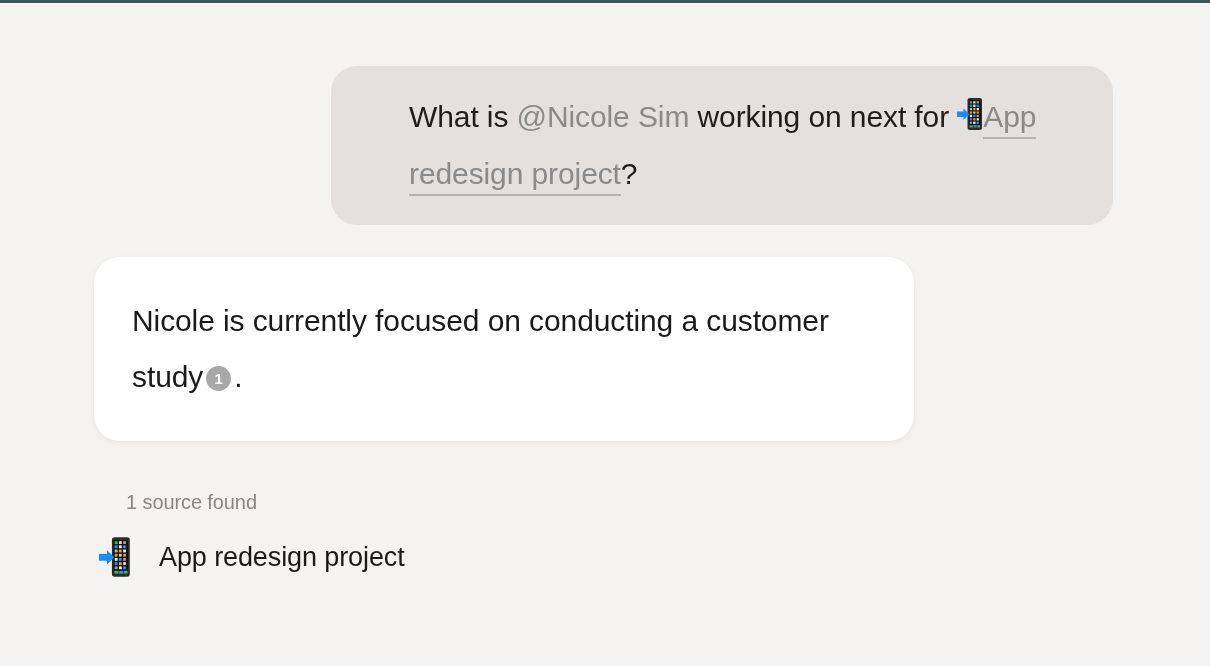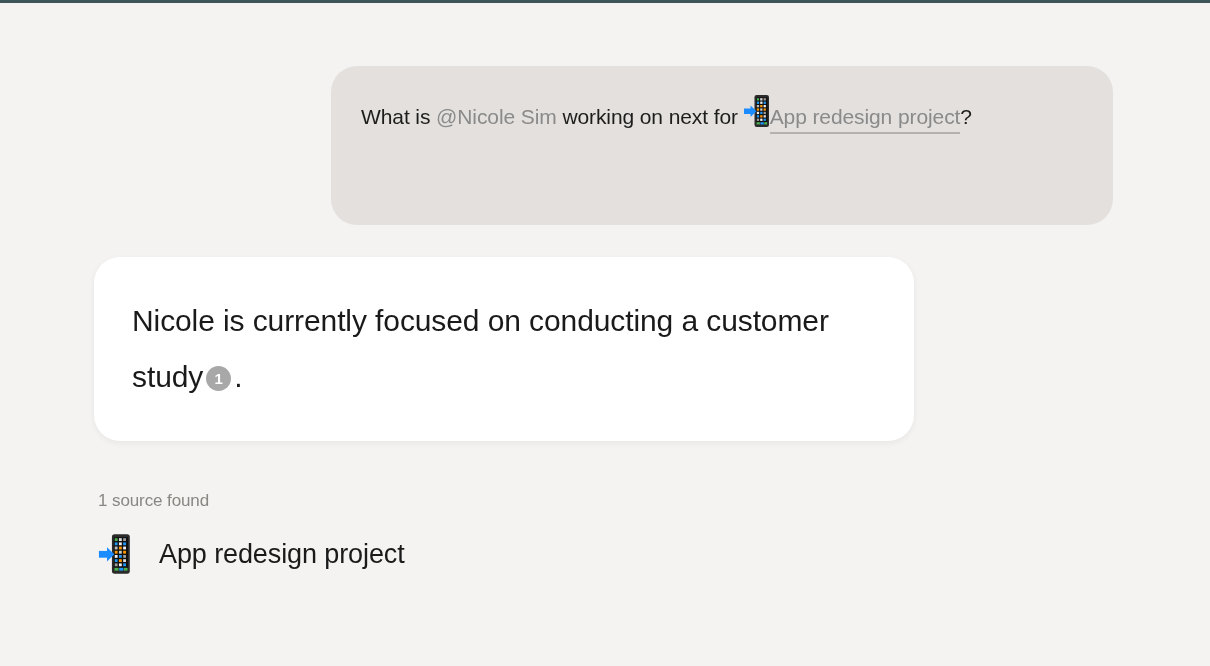--- a/index.html
+++ b/index.html
@@ -31,25 +31,26 @@
     left: 331px;
     top: 66px;
     width: 782px;
     height: 159px;
     box-sizing: border-box;
     background: #e3e0de;
     border-radius: 26px;
     padding: 22px 36px 0 30px;
   }
   #question-text {
-    font-size: 21px;
+    font-size: 30px;
     line-height: 57px;
     color: #1d1d1b;
     letter-spacing: -0.1px;
     white-space: normal;
+    margin-left: 48px;
   }
   .mention {
     color: #8a8a8a;
   }
   .chip {
     color: #8a8a8a;
     border-bottom: 2px solid #b4b1ae;
     padding-bottom: 4px;
   }
   .phone-icon {
@@ -97,24 +98,25 @@
   }
 
   
   #sources-section {
     position: absolute;
     left: 98px;
     top: 492px;
     width: 600px;
   }
   #sources-count {
-    font-size: 17px;
+    font-size: 20px;
     color: #898683;
     line-height: 1;
     letter-spacing: -0.1px;
+    margin-left: 28px;
   }
   #source-row {
     display: flex;
     align-items: center;
     margin-top: 24px;
   }
   #source-row .phone-icon {
     width: 34px;
     height: 42px;
     vertical-align: middle;

